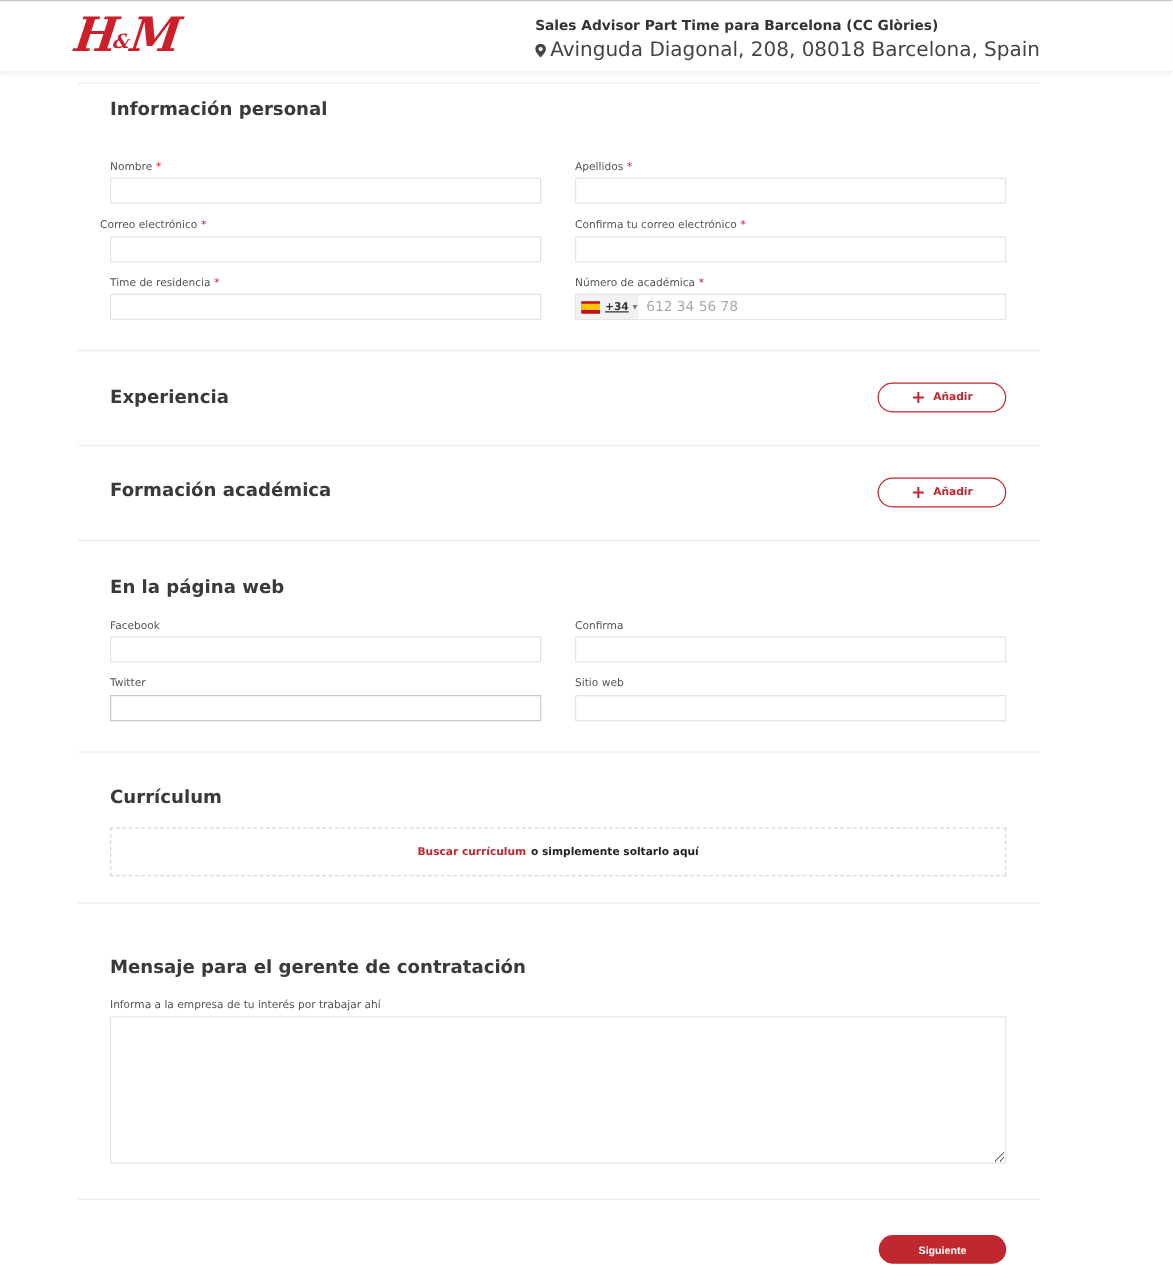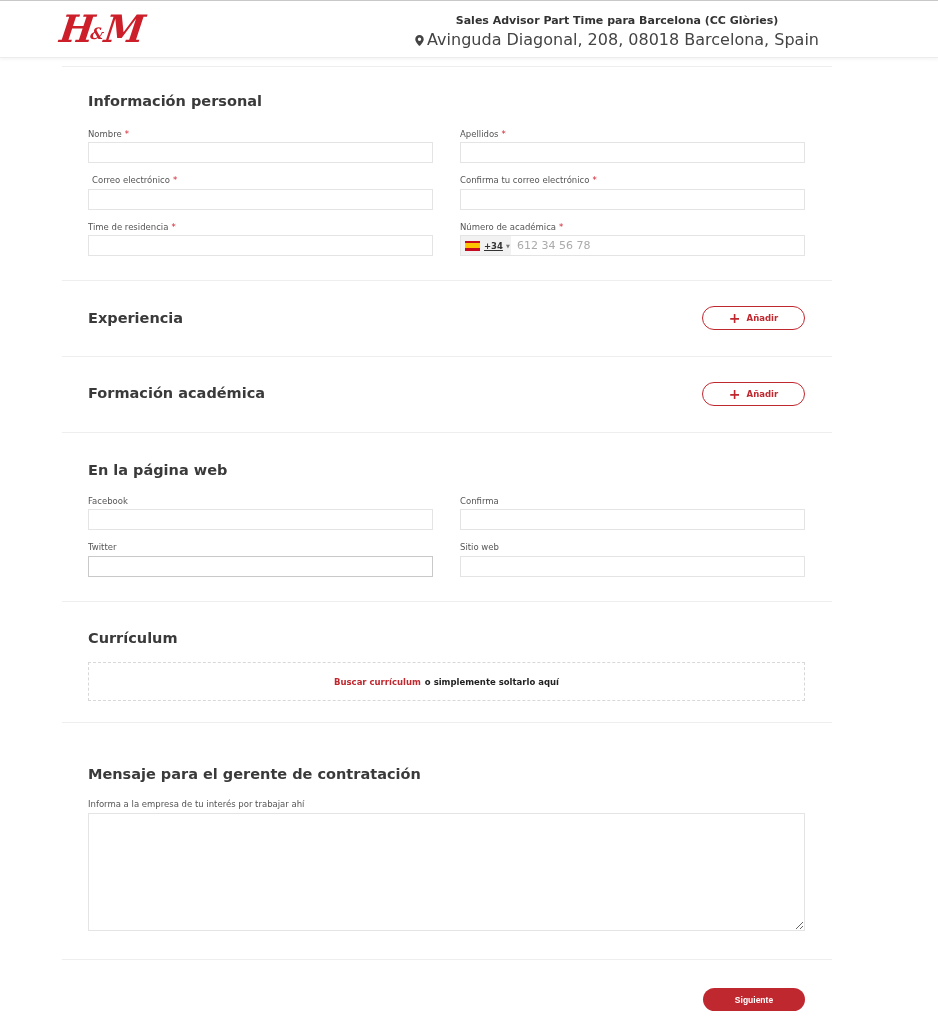--- a/index.html
+++ b/index.html
@@ -15,21 +15,21 @@
   }
   .logo {
     position: absolute; left: 60px; top: 7px;
     font-family: "DejaVu Serif", "Liberation Serif", serif;
     font-style: italic; font-weight: bold;
     font-size: 36px; letter-spacing: -3px;
     color: #cc1f2a; transform: skewX(-8deg) scaleY(1.05);
     line-height: 40px;
   }
   .logo .amp { font-size: 15px; letter-spacing: 0; vertical-align: 2px; }
-  .job-info { position: absolute; right: 119px; top: 12px; text-align: center; }
+  .job-info { position: absolute; right: 106px; top: 12px; }
   .job-title { font-size: 11px; font-weight: bold; color: #333; line-height: 15px; white-space: nowrap; }
   .job-location { font-size: 16px; color: #444; line-height: 15px; margin-top: 4px; white-space: nowrap; }
   .pin-icon { display: inline-block; width: 9px; height: 11px; vertical-align: -1px; margin-right: 3px; }
 
   .divider { position: absolute; left: 62px; width: 770px; height: 1px; background: #eeeeee; }
 
   .section-title {
     position: absolute; left: 88px; font-size: 14.5px; font-weight: bold; color: #3a3a3a; white-space: nowrap;
   }
 
@@ -91,29 +91,29 @@
     <div class="job-location">
       <svg class="pin-icon" viewBox="0 0 10 13">
           <path d="M5 0C2.2 0 0 2.2 0 5c0 3.5 5 8 5 8s5-4.5 5-8C10 2.2 7.8 0 5 0zm0 7a2 2 0 1 1 0-4 2 2 0 0 1 0 4z" fill="#444"></path>
         </svg><span>Avinguda Diagonal, 208, 08018 Barcelona, Spain</span>
     </div>
   </div>
 </div>
 
 <div class="divider" style="top:66px"></div>
 
-<div class="section-title" style="top:93px">Información personal</div>
+<div class="section-title" style="top:80px">Información personal</div>
 
 <div class="field-label" style="left:88px;top:129px"><span>Nombre</span><span class="req">*</span></div>
 <input class="field-input col-l" style="top: 142px;" value="">
 
 <div class="field-label" style="left:460px;top:129px"><span>Apellidos</span><span class="req">*</span></div>
 <input class="field-input col-r" style="top: 142px;" value="">
 
-<div class="field-label" style="left:92px;top:175px"><span>Correo electrónico</span><span class="req">*</span></div>
+<div class="field-label" style="left:80px;top:175px"><span>Correo electrónico</span><span class="req">*</span></div>
 <input class="field-input col-l" style="top: 189px;" value="">
 
 <div class="field-label" style="left:460px;top:175px"><span>Confirma tu correo electrónico</span><span class="req">*</span></div>
 <input class="field-input col-r" style="top: 189px;" value="">
 
 <div class="field-label" style="left:88px;top:222px"><span>Time de residencia</span><span class="req">*</span></div>
 <input class="field-input col-l" style="top: 235px;" value="">
 
 <div class="field-label" style="left:460px;top:222px"><span>Número de académica</span><span class="req">*</span></div>
 <div class="phone-wrap" style="top:235px">

